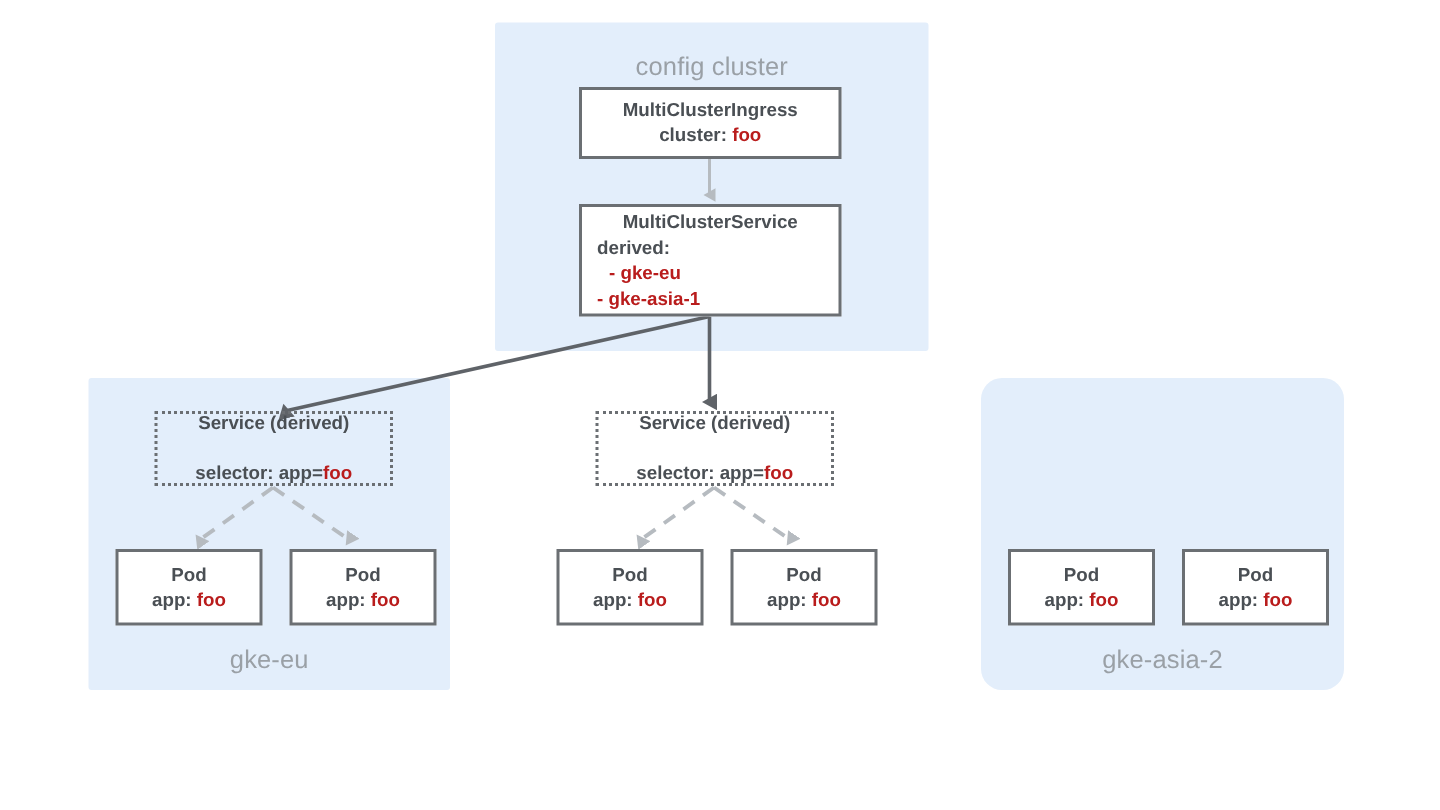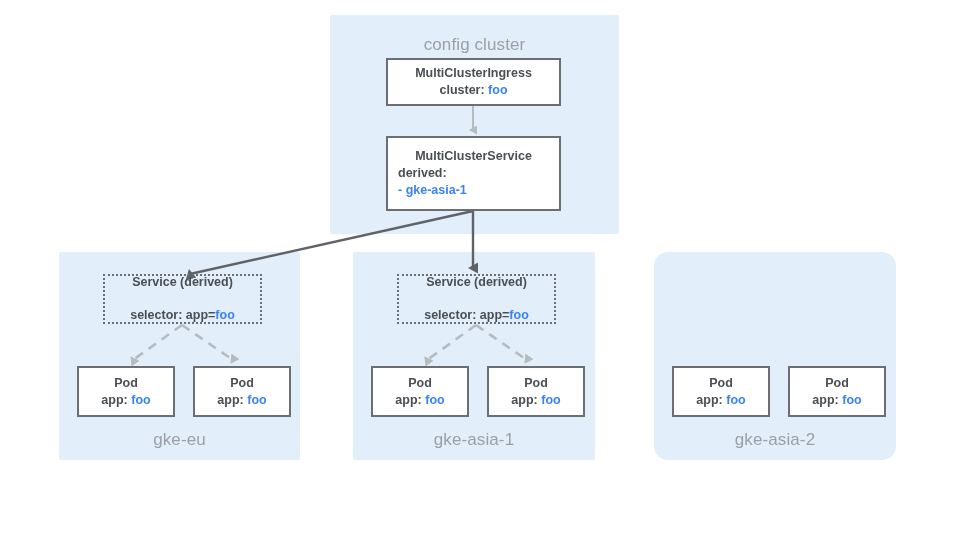--- a/index.html
+++ b/index.html
@@ -55,21 +55,21 @@
     background: transparent;
     border: 2px dotted #6b6f73;
     gap: 16px;
   }
   .node .row { white-space: nowrap; }
   .node .rows-left {
     align-self: stretch;
     padding-left: 10px;
     text-align: left;
   }
-  .blue { color: #3b82f6; }
+  .blue { color: #b91c1c; }
   .ttl { display: block; text-align: center; }
 
   svg.edges {
     position: absolute;
     left: 0; top: 0;
     width: 960px;
     height: 540px;
     overflow: visible;
     pointer-events: none;
   }
@@ -80,23 +80,20 @@
 <div id="stage">
 
   <div class="panel" style="left:330px; top:15px; width:289px; height:219px;">
     <div class="panel-title config-title">config cluster</div>
   </div>
 
   <div class="panel" style="left:59px; top:252px; width:241px; height:208px;text-decoration:underline;">
     <div class="panel-title cluster-title">gke-eu</div>
   </div>
 
-  <div class="panel" style="left:353px; top:252px; width:242px; height:208px;">
-    <div class="panel-title cluster-title">gke-asia-1</div>
-  </div>
 
   <div class="panel" style="left:654px; top:252px; width:242px; height:208px;border-radius:14px;">
     <div class="panel-title cluster-title">gke-asia-2</div>
   </div>
 
   <svg class="edges" viewBox="0 0 960 540" xmlns="http://www.w3.org/2000/svg">
     <defs>
       <marker id="ah-light" markerWidth="9" markerHeight="9" refX="4.5" refY="4" orient="auto" markerUnits="userSpaceOnUse">
         <path d="M0,0 L9,0 L4.5,8 Z" fill="#b6bbc0"></path>
       </marker>
@@ -125,20 +122,21 @@
     <span class="row">MultiClusterIngress</span>
     <span class="row">
       <span>cluster:</span>
       <span class="blue">foo</span>
     </span>
   </div>
 
   <div class="node" style="left:386px; top:136px; width:175px; height:75px;">
     <span class="ttl" style="width:100%">MultiClusterService</span>
     <span class="rows-left">derived:</span>
+    <span class="rows-left blue" style="padding-left:18px">- gke-eu</span>
     <span class="rows-left blue" style="">- gke-asia-1</span>
   </div>
 
   <div class="node dotted" style="left:103px; top:274px; width:159px; height:50px;">
     <span class="row">Service (derived)</span>
     <span class="row">
       <span>selector: app=</span><span class="blue">foo</span>
     </span>
   </div>
 

